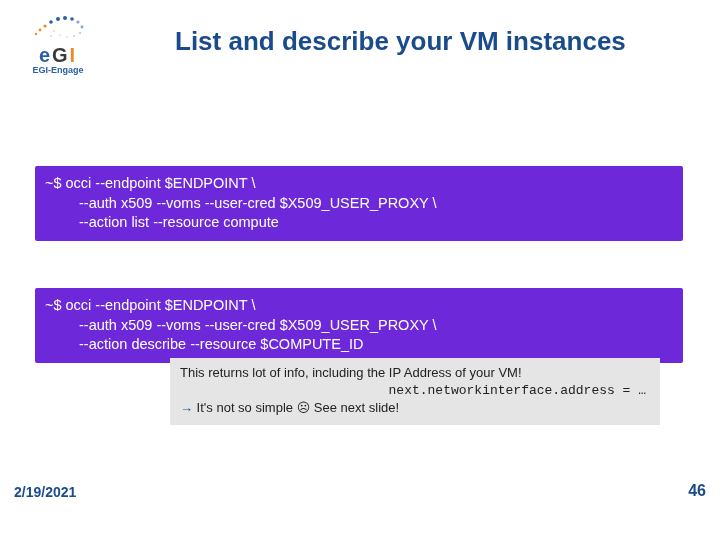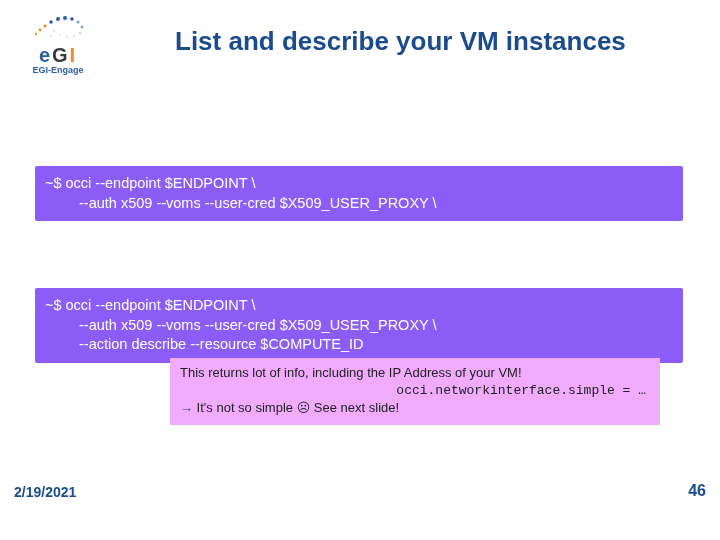--- a/index.html
+++ b/index.html
@@ -32,37 +32,37 @@
     position: absolute;
     left: 175px; top: 20px;
     font-size: 26px;
     font-weight: 700;
     color: #1a4b8c;
     margin-top: 6px;
   }
 
   .code-block {
     position: absolute;
-    background: #8b5cf6;
+    background: #6d28d9;
     color: #fff;
     font-family: Arial, sans-serif;
     font-size: 14.5px;
     padding: 8px 10px;
     line-height: 1.35;
     border-radius: 2px;
   }
   .code-block .indent { padding-left: 34px; display: block; }
   .code1 { left: 35px; top: 166px; width: 648px; }
   .code2 { left: 35px; top: 288px; width: 648px; }
 
   .note-box {
     position: absolute;
     left: 170px; top: 358px;
     width: 490px;
-    background: #f0abfc;
+    background: #e5e5e5;
     padding: 6px 10px 8px 10px;
     font-size: 13px;
     color: #222;
     line-height: 1.35;
   }
   .note-box .line1 { font-family: "Segoe UI", Arial, sans-serif; }
   .note-box .mono {
     font-family: "Courier New", monospace;
     font-size: 13px;
     text-align: right;
@@ -118,31 +118,32 @@
       <span class="e">e</span><span class="g">G</span><span class="i">I</span>
     </div>
     <div class="logo-sub">EGI-Engage</div>
   </div>
 
   <div class="title">List and describe your VM instances</div>
 
   <div class="code-block code1">
     <span>~$ occi --endpoint $ENDPOINT \</span><br>
     <span class="indent">--auth x509 --voms --user-cred $X509_USER_PROXY \</span>
+    <span class="indent">--action list --resource compute</span>
   </div>
 
   <div class="code-block code2">
     <span>~$ occi --endpoint $ENDPOINT \</span><br>
     <span class="indent">--auth x509 --voms --user-cred $X509_USER_PROXY \</span>
     <span class="indent">--action describe --resource $COMPUTE_ID</span>
   </div>
 
   <div class="note-box">
     <div class="line1">This returns lot of info, including the IP Address of your VM!</div>
-    <span class="mono">occi.networkinterface.simple = …</span>
+    <span class="mono">next.networkinterface.address = …</span>
     <div>
       <span class="arrow">→</span><span> It's not so simple </span><span class="sad">☹</span><span> See next slide!</span>
     </div>
   </div>
 
   <div class="footer-date">2/19/2021</div>
   <div class="footer-page">46</div>
 
 </div>
 

